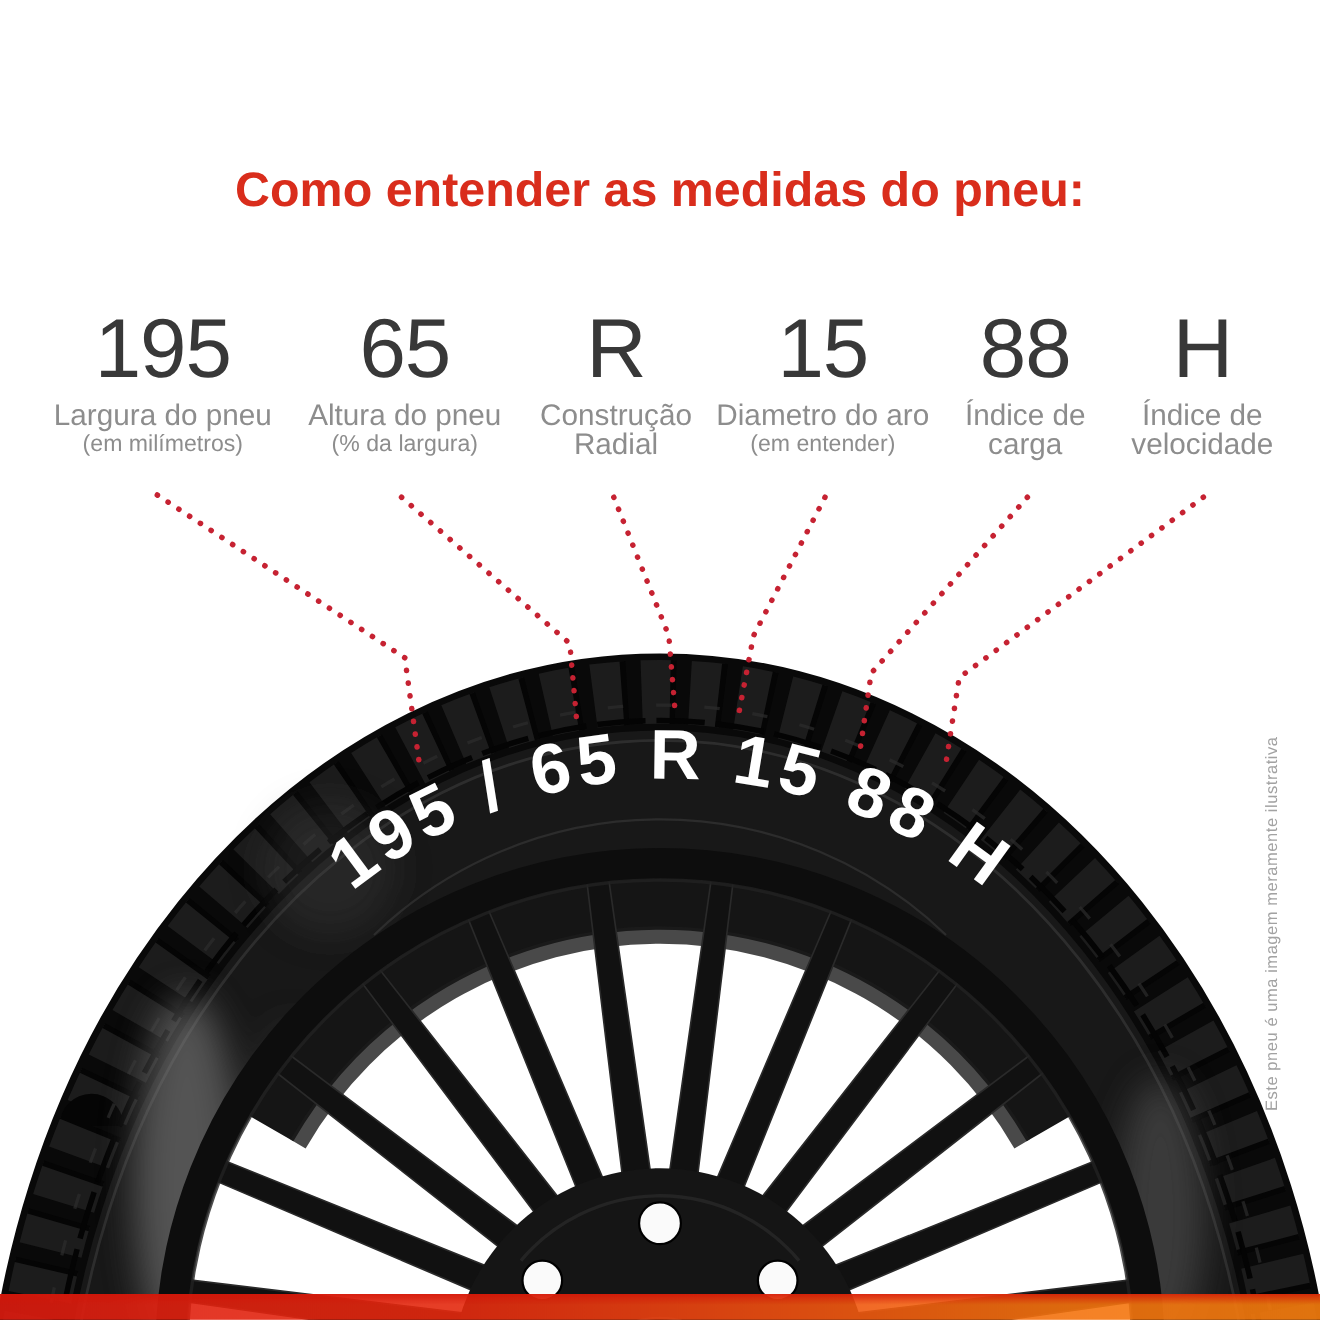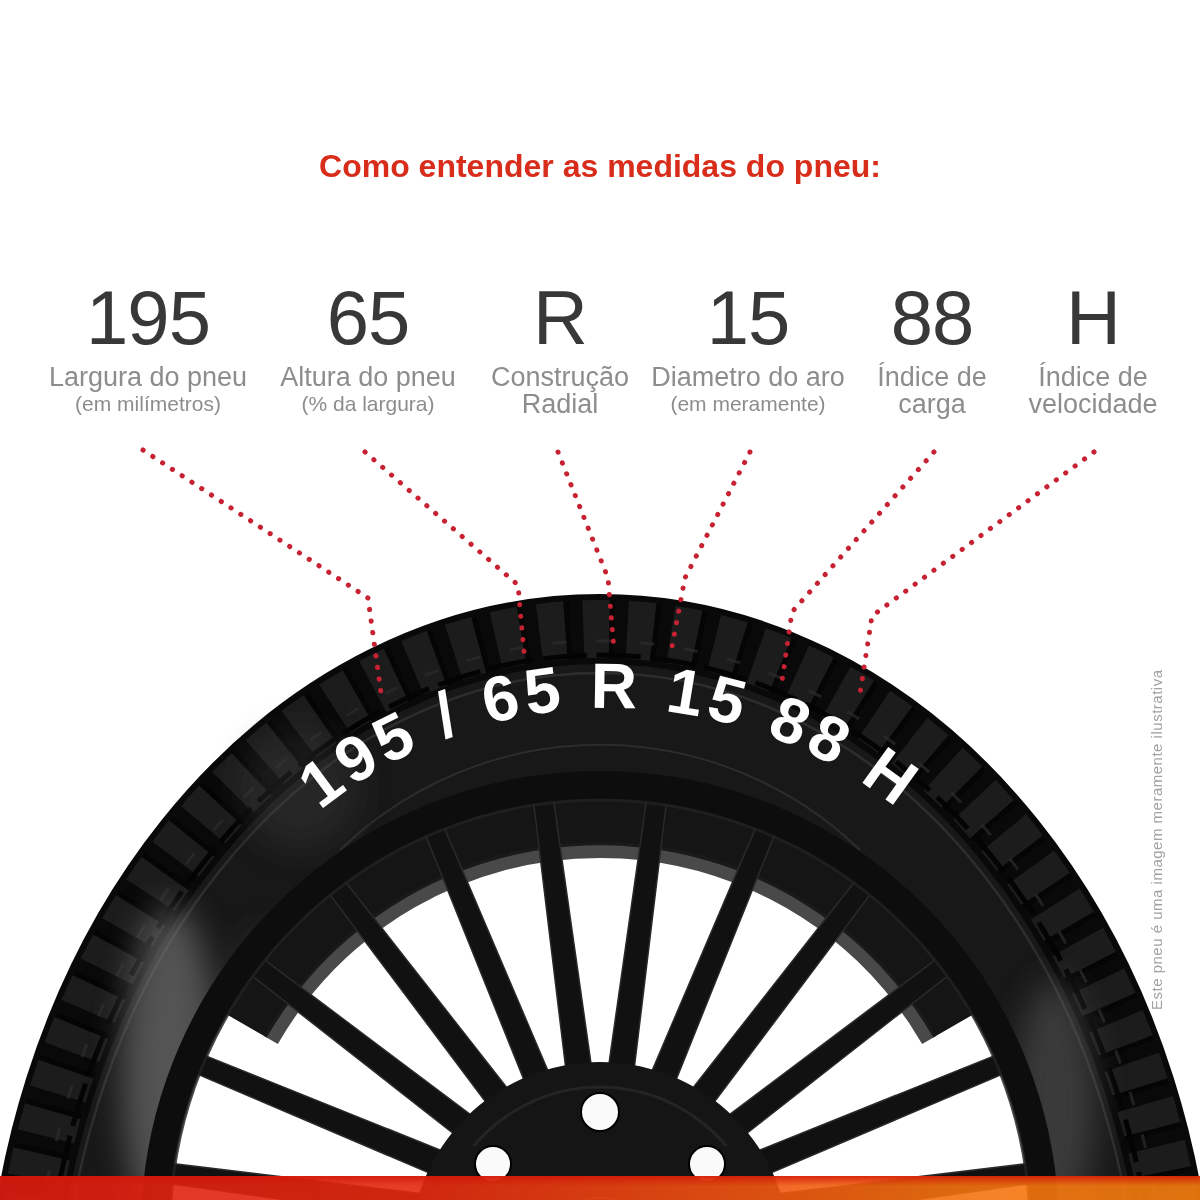--- a/index.html
+++ b/index.html
@@ -1,19 +1,19 @@
 <!DOCTYPE html>
 <html><head>
 <meta charset="utf-8">
 <style>
   html,body{margin:0;padding:0;background:#ffffff;}
   #stage{position:relative;width:1200px;height:1200px;overflow:hidden;
          font-family:"Liberation Sans",sans-serif;background:#ffffff;}
   .page-title{position:absolute;left:0;right:0;top:148px;text-align:center;
-              font-size:32px;font-weight:bold;color:#d92d1c;letter-spacing:0px;}
+              font-size:44px;font-weight:bold;color:#d92d1c;letter-spacing:0px;}
   .spec-col{position:absolute;top:282px;width:220px;text-align:center;}
   .spec-value{font-size:76px;font-weight:normal;color:#383838;line-height:72px;letter-spacing:-1px;}
   .spec-label{font-size:27px;color:#8d8d8d;line-height:27px;margin-top:10px;}
   .spec-label.sub{margin-top:0;}
   .spec-label.small{font-size:21px;line-height:22px;margin-top:2px;}
   #tire-svg{position:absolute;left:0;top:0;}
   .disclaimer{position:absolute;left:1148px;top:650px;height:380px;width:30px;
               writing-mode:vertical-rl;transform:rotate(180deg);text-align:center;
               font-size:15px;color:#a2a2a2;letter-spacing:0.5px;white-space:nowrap;}
 </style>
@@ -35,21 +35,21 @@
     <div class="spec-label sub small">(% da largura)</div>
   </div>
   <div class="spec-col" style="left:450px">
     <div class="spec-value">R</div>
     <div class="spec-label">Construção</div>
     <div class="spec-label sub">Radial</div>
   </div>
   <div class="spec-col" style="left:638px">
     <div class="spec-value">15</div>
     <div class="spec-label">Diametro do aro</div>
-    <div class="spec-label sub small">(em meramente)</div>
+    <div class="spec-label sub small">(em entender)</div>
   </div>
   <div class="spec-col" style="left:822px">
     <div class="spec-value">88</div>
     <div class="spec-label">Índice de</div>
     <div class="spec-label sub">carga</div>
   </div>
   <div class="spec-col" style="left:983px">
     <div class="spec-value">H</div>
     <div class="spec-label">Índice de</div>
     <div class="spec-label sub">velocidade</div>

